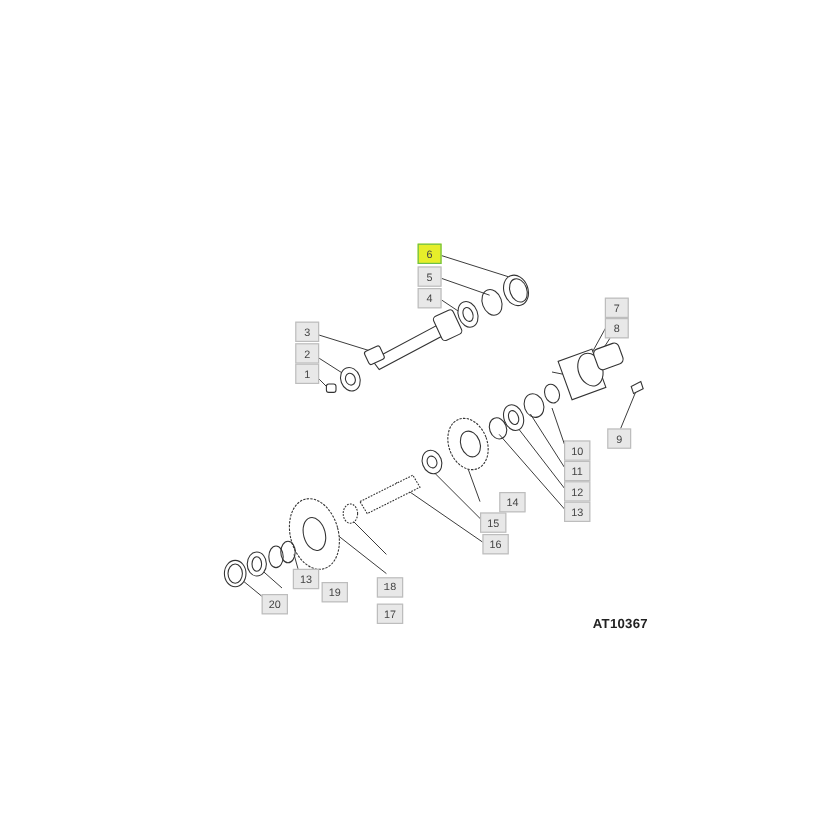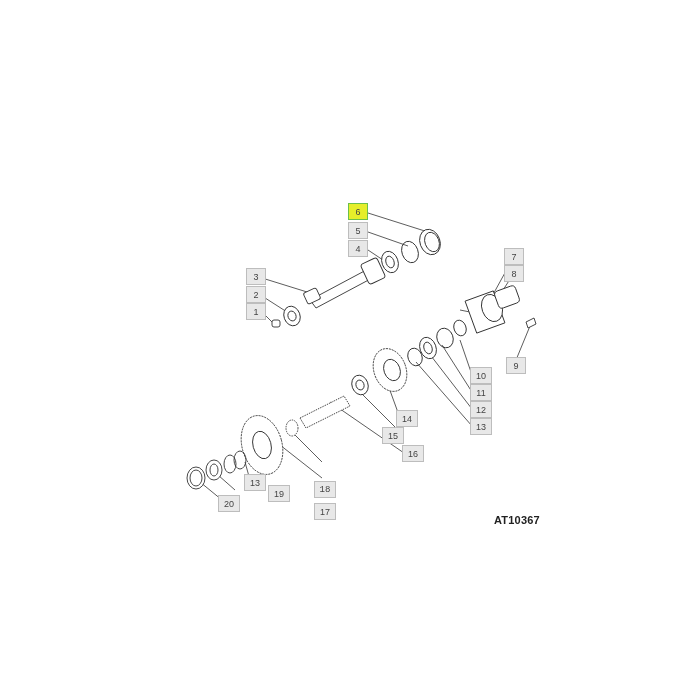--- a/index.html
+++ b/index.html
@@ -108,22 +108,22 @@
 <div class="callout" style="left:246px;top:268px;">3</div>
 <div class="callout" style="left:246px;top:286px;">2</div>
 <div class="callout" style="left:246px;top:303px;">1</div>
 <div class="callout" style="left:504px;top:248px;">7</div>
 <div class="callout" style="left:504px;top:265px;">8</div>
 <div class="callout" style="left:506px;top:357px;">9</div>
 <div class="callout wide" style="left:470px;top:367px;">10</div>
 <div class="callout wide" style="left:470px;top:384px;">11</div>
 <div class="callout wide" style="left:470px;top:401px;">12</div>
 <div class="callout wide" style="left:470px;top:418px;">13</div>
-<div class="callout wide" style="left:396px;top:410px;">14</div>
-<div class="callout wide" style="left:382px;top:427px;">15</div>
+<div class="callout wide" style="left:416px;top:410px;">14</div>
+<div class="callout wide" style="left:400px;top:427px;">15</div>
 <div class="callout wide" style="left:402px;top:445px;">16</div>
 <div class="callout wide" style="left:314px;top:455px;margin-top:48px;">17</div>
 <div class="callout wide" style="left:314px;top:481px;font-family:Liberation Mono, monospace;">18</div>
 <div class="callout wide" style="left:244px;top:474px;">13</div>
 <div class="callout wide" style="left:230px;top:485px;margin-left:38px;">19</div>
 <div class="callout wide" style="left:218px;top:495px;">20</div>
 
 <div class="ref-code">AT10367</div>
 
 </body></html>

